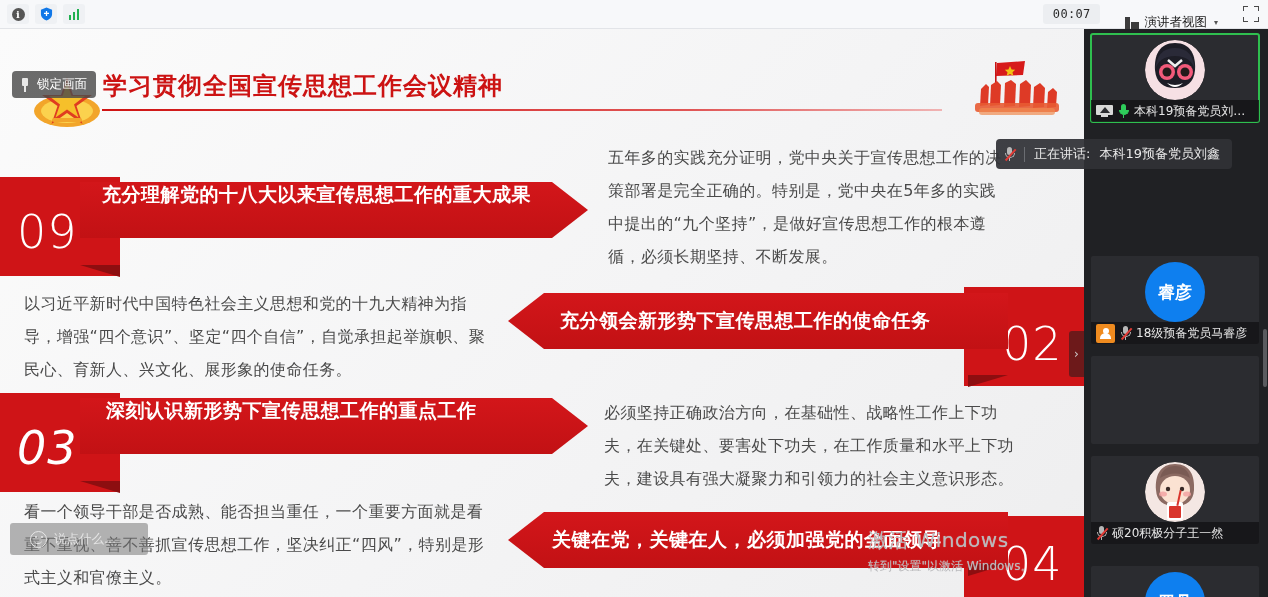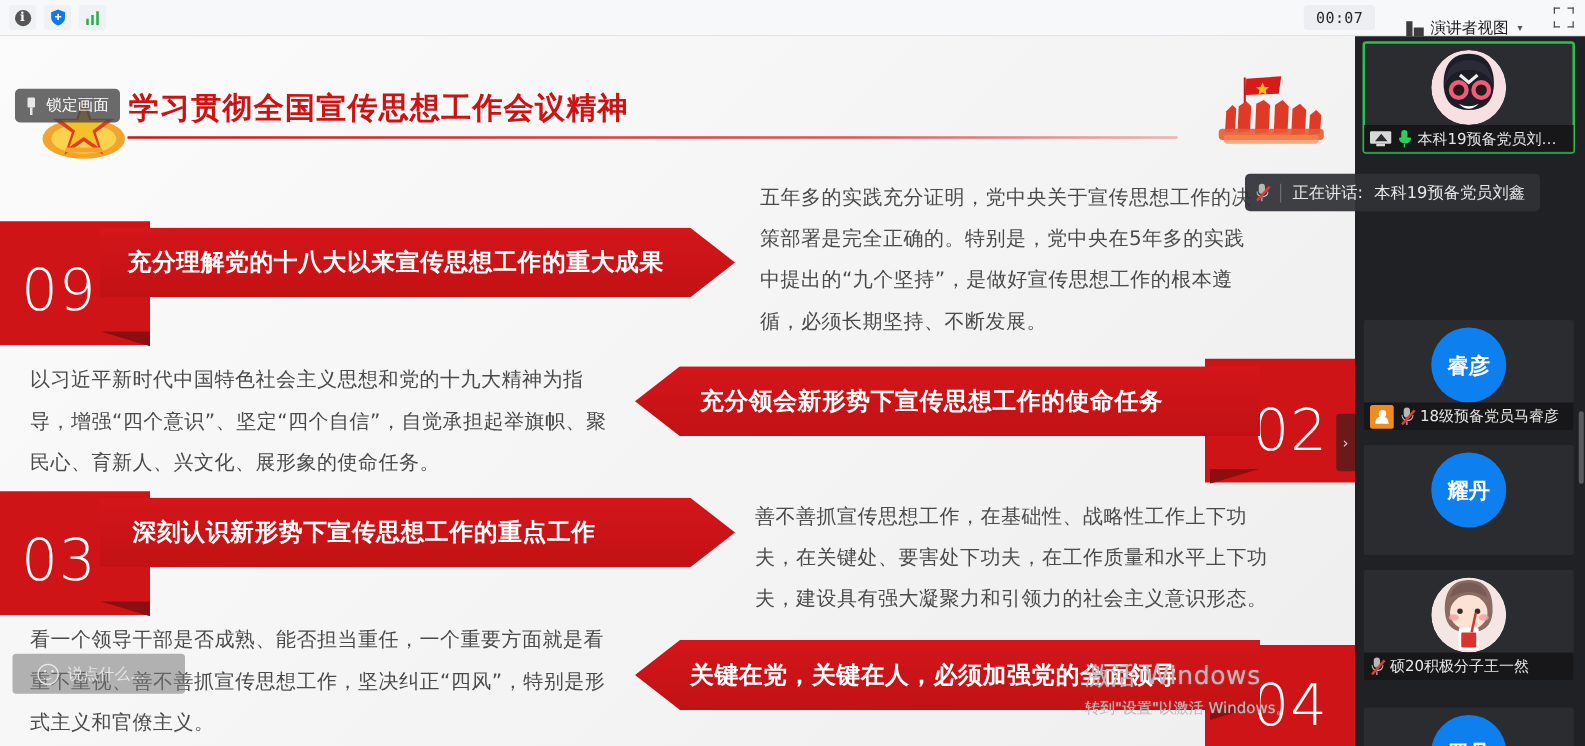--- a/index.html
+++ b/index.html
@@ -98,21 +98,21 @@
   .numblock {
     position: absolute; color: #ffffff;
     font-size: 46px; font-family: "DejaVu Sans", sans-serif; font-weight: 300;
     letter-spacing: 1px;
   }
 
   
   .banner-r {
     position: absolute; background: linear-gradient(180deg,#d3161a 0%,#c21114 100%);
     clip-path: polygon(0 0, calc(100% - 36px) 0, 100% 50%, calc(100% - 36px) 100%, 0 100%);
-    display: flex; align-items: center;
+    display: flex; 
   }
   .banner-l {
     position: absolute; background: linear-gradient(180deg,#d3161a 0%,#c21114 100%);
     clip-path: polygon(36px 0, 100% 0, 100% 100%, 36px 100%, 0 50%);
     display: flex; align-items: center;
   }
   .banner-txt {
     color: #fff; font-size: 19px; font-weight: bold; letter-spacing: .5px; white-space: nowrap;
   }
   .redbox { position: absolute; background: #cf1417; }
@@ -308,26 +308,26 @@
       <div class="numblock" style="left:1002px; top:288px;">02</div>
       <div class="banner-l" style="left:508px; top:264px; width:500px; height:56px; padding-left:52px;">
         <span class="banner-txt">充分领会新形势下宣传思想工作的使命任务</span>
       </div>
       <div class="redbox-dark" style="left:968px; top:346px; width:40px; height:12px; clip-path:polygon(0 0,100% 0,0 100%);"></div>
       <div class="body-txt" style="left:24px; top:258px; width:470px;">以习近平新时代中国特色社会主义思想和党的十九大精神为指导，增强“四个意识”、坚定“四个自信”，自觉承担起举旗帜、聚民心、育新人、兴文化、展形象的使命任务。</div>
     </div>
 
     <div>
       <div class="redbox" style="left:0; top:364px; width:120px; height:99px;"></div>
-      <div class="numblock" style="left:17px; top:392px;">03</div>
+      <div class="numblock" style="left:17px; top:392px;font-style:italic;">03</div>
       <div class="redbox-dark" style="left:80px; top:452px; width:40px; height:12px; clip-path:polygon(0 0,100% 0,100% 100%);"></div>
       <div class="banner-r" style="left:80px; top:369px; width:508px; height:56px; padding-left:26px;">
         <span class="banner-txt">深刻认识新形势下宣传思想工作的重点工作</span>
       </div>
-      <div class="body-txt" style="left:604px; top:367px; width:420px;">善不善抓宣传思想工作，在基础性、战略性工作上下功夫，在关键处、要害处下功夫，在工作质量和水平上下功夫，建设具有强大凝聚力和引领力的社会主义意识形态。</div>
+      <div class="body-txt" style="left:604px; top:367px; width:420px;">必须坚持正确政治方向，在基础性、战略性工作上下功夫，在关键处、要害处下功夫，在工作质量和水平上下功夫，建设具有强大凝聚力和引领力的社会主义意识形态。</div>
     </div>
 
     <div>
       <div class="redbox" style="left:964px; top:487px; width:120px; height:99px;"></div>
       <div class="numblock" style="left:1002px; top:508px;">04</div>
       <div class="banner-l" style="left:508px; top:483px; width:500px; height:56px; padding-left:44px;">
         <span class="banner-txt">关键在党，关键在人，必须加强党的全面领导</span>
       </div>
       <div class="redbox-dark" style="left:968px; top:535px; width:40px; height:12px; clip-path:polygon(0 0,100% 0,0 100%);"></div>
       <div class="body-txt" style="left:24px; top:466px; width:470px;">看一个领导干部是否成熟、能否担当重任，一个重要方面就是看重不重视、善不善抓宣传思想工作，坚决纠正“四风”，特别是形式主义和官僚主义。</div>
@@ -408,21 +408,20 @@
           <span class="cap"></span>
             <span class="arc"></span>
             <span class="stem"></span>
             <span class="slash"></span>
         </span>
         <span class="p-name">18级预备党员马睿彦</span>
       </div>
     </div>
 
     <div class="p-tile" style="top:327px;">
-      <div class="p-avatar-initials">耀丹</div>
     </div>
 
     <div class="p-tile" style="top:427px;">
       <svg class="p-avatar-img" viewBox="0 0 60 60">
         <circle cx="30" cy="30" r="30" fill="#f4e7e3"></circle>
         <path d="M30 2 C15 2 10 14 11 28 q1 16 19 16 q18 0 19 -16 C50 14 45 2 30 2z" fill="#8b6a62"></path>
         <ellipse cx="30" cy="28" rx="15" ry="14" fill="#fbe2d2"></ellipse>
         <path d="M15 16 q15 -9 30 0 q-3 -12 -15 -12 q-12 0 -15 12z" fill="#7a5b54"></path>
         <circle cx="23" cy="27" r="2.2" fill="#3a2a26"></circle>
         <circle cx="37" cy="27" r="2.2" fill="#3a2a26"></circle>

